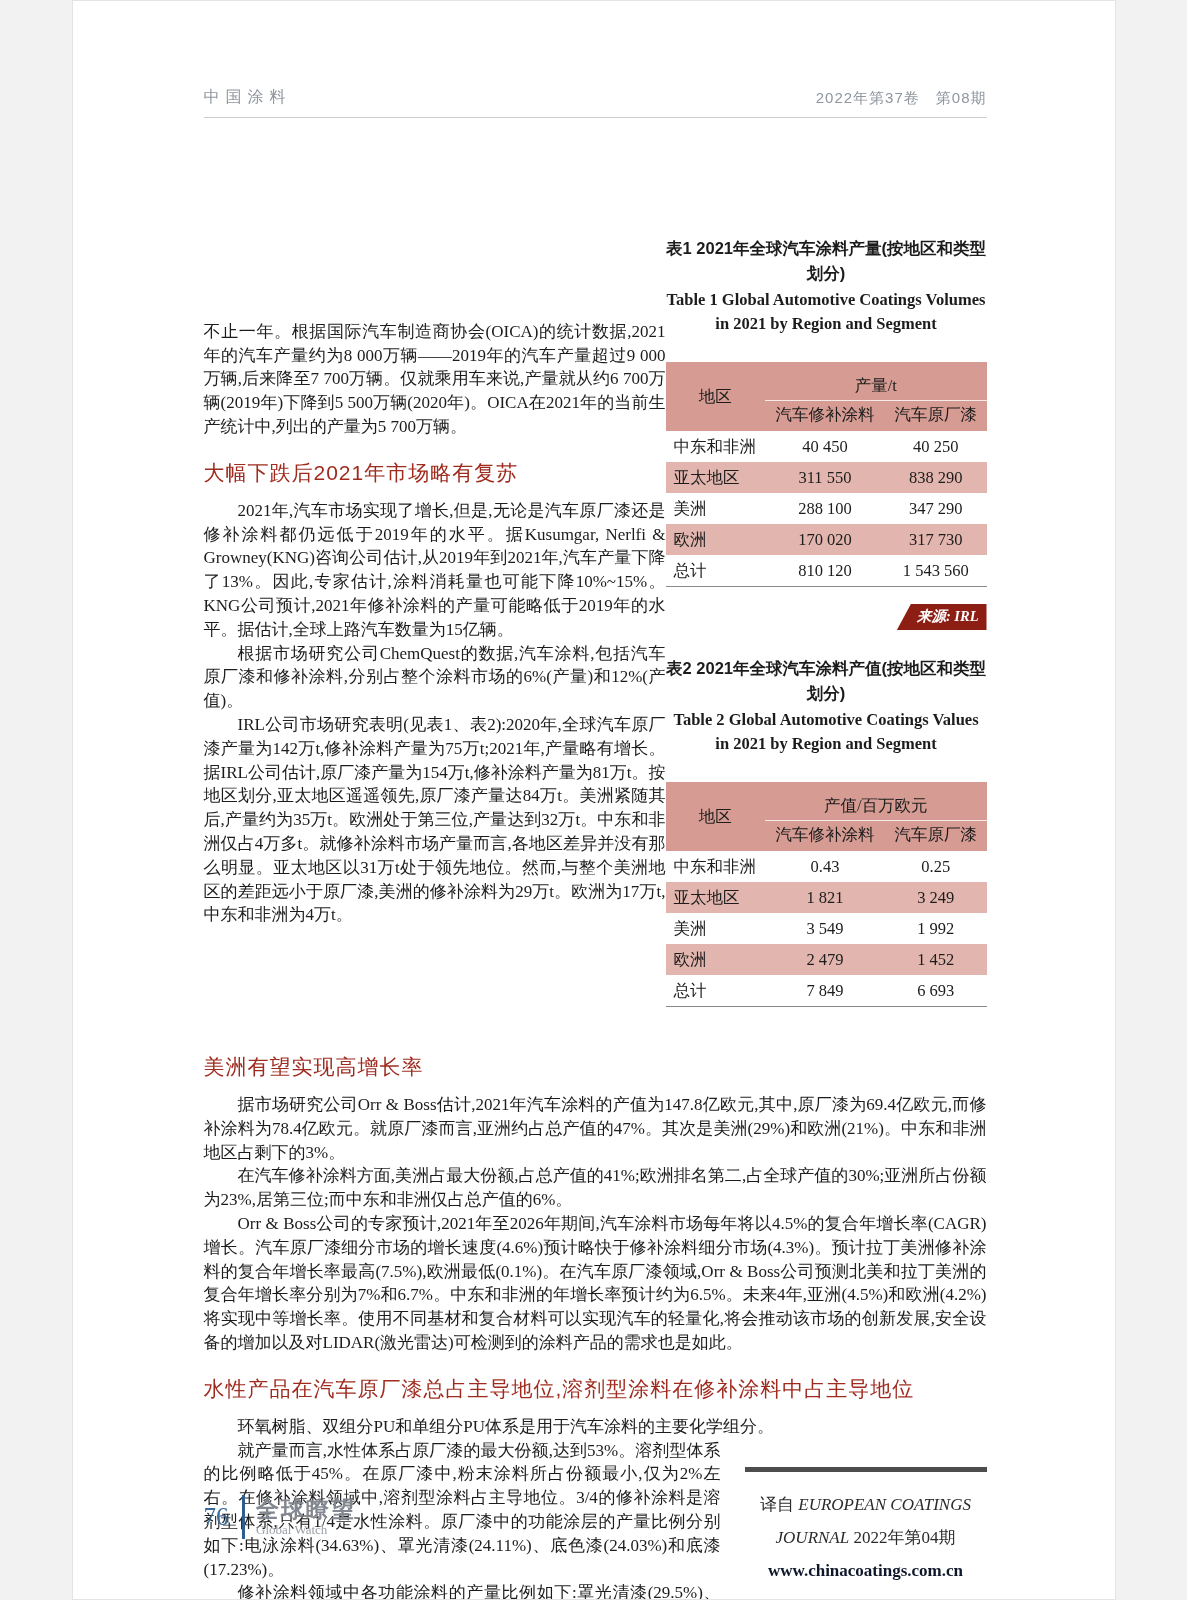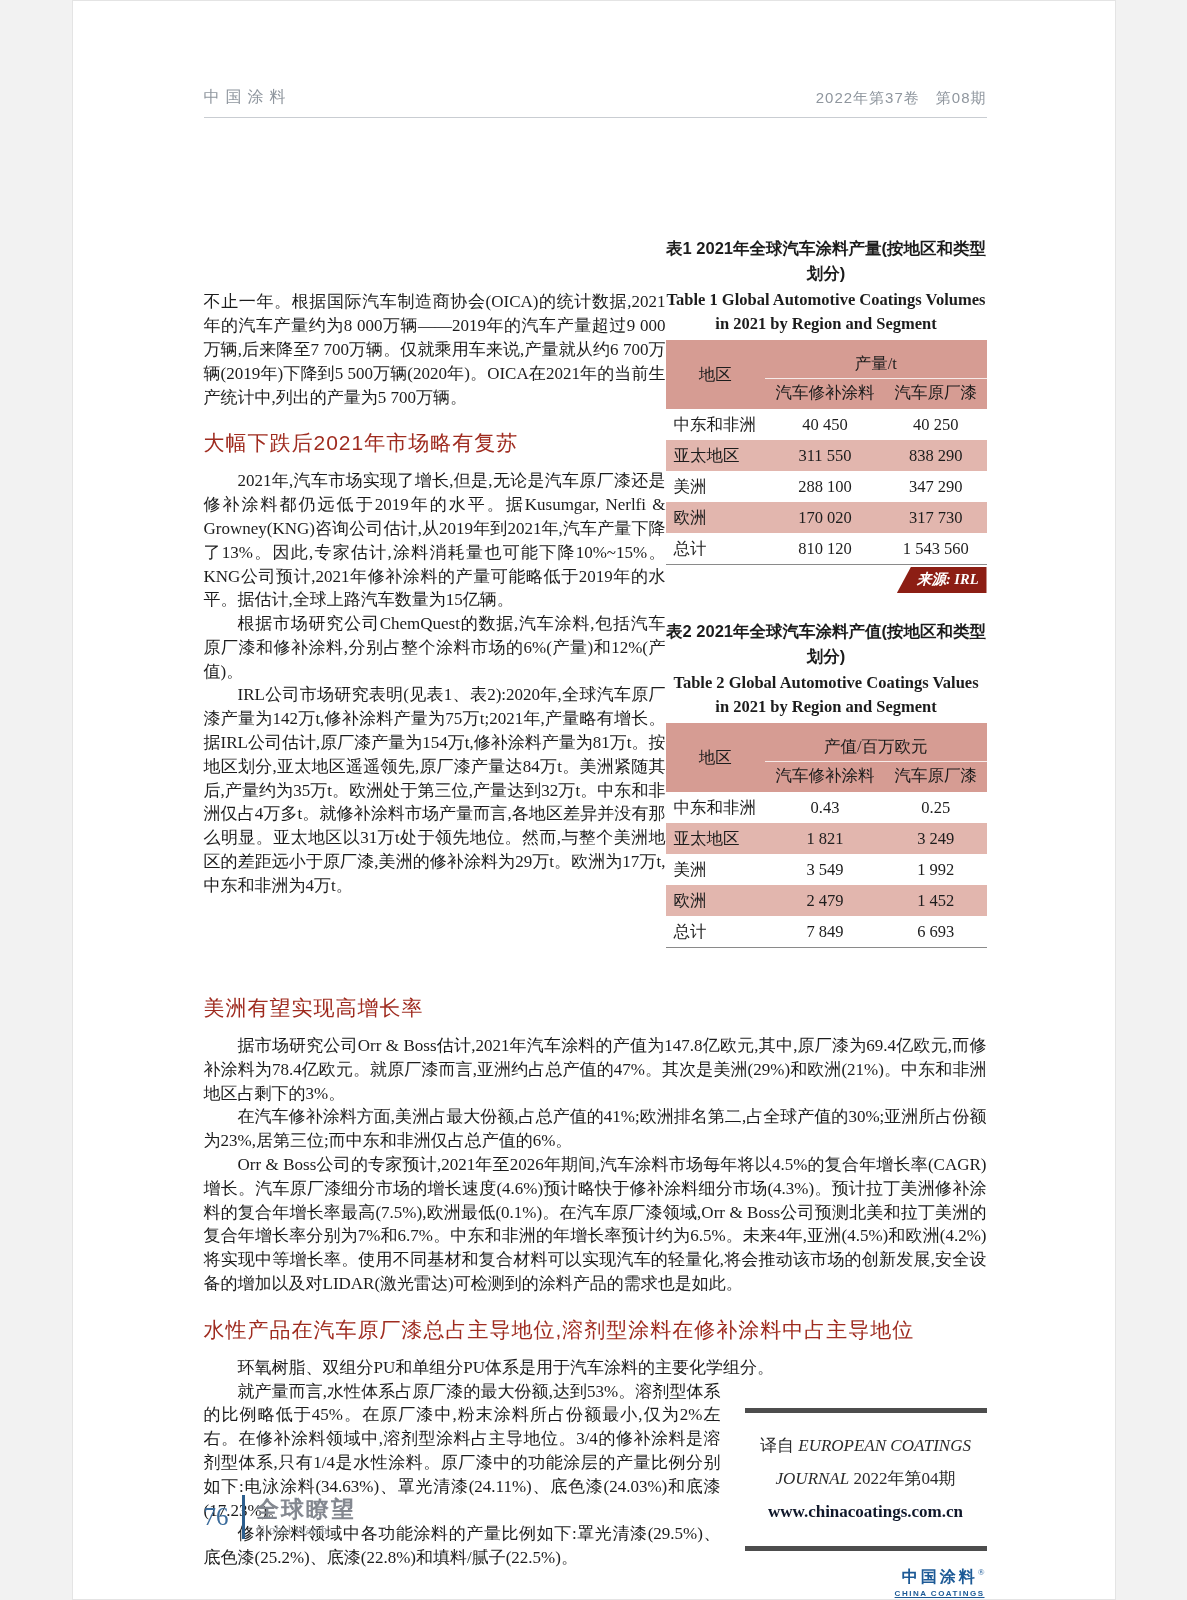--- a/index.html
+++ b/index.html
@@ -46,30 +46,30 @@
   .table-block { margin-bottom:26px; }
   .tbl-title-cn {
     text-align:center; font-weight:bold; font-size:16.5px;
     font-family:"Liberation Sans","DejaVu Sans",sans-serif;
     line-height:25px;
   }
   .tbl-title-en {
     text-align:center; font-weight:bold; font-size:16.5px;
     line-height:24px; margin-top:2px;
   }
-  table.data { width:100%; border-collapse:collapse; margin-top:4px; font-size:16.5px; border-bottom:1.5px solid #8a8a8a; }
+  table.data { width:100%; border-collapse:collapse; margin-top:26px; font-size:16.5px; border-bottom:1.5px solid #8a8a8a; }
   table.data th { font-weight:normal; }
   thead th { background:#d69c93; padding:4px 4px; }
   th.region-th { width:31%; }
   th.group-th { border-bottom:1px solid rgba(255,255,255,.8); padding:13px 4px 3px; }
   thead tr.subhead th { padding:3px 4px 5px; }
   table.data td { text-align:center; padding:4.5px 4px; }
   table.data td.region { text-align:left; padding-left:8px; }
   tbody tr:nth-child(even) td { background:#e2b6ae; }
-  .source-line { text-align:right; margin-top:2px; line-height:0; }
+  .source-line { text-align:right; margin-top:17px; line-height:0; }
   .source-badge {
     display:inline-block; line-height:normal;
     background:#8c1e14; color:#ffffff;
     font-size:14.5px; font-weight:bold; font-style:italic;
     padding:3px 8px 4px 20px;
     clip-path:polygon(14px 0,100% 0,100% 100%,0 100%);
   }
 
   
   .wrap-section { overflow:hidden; }

